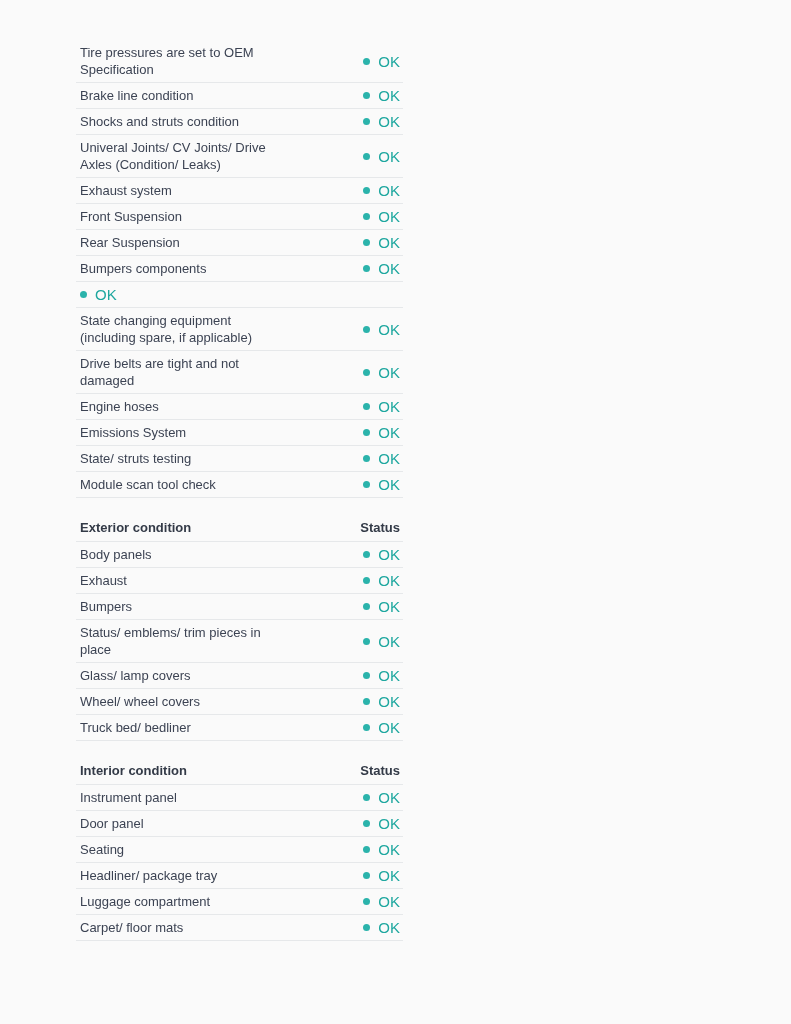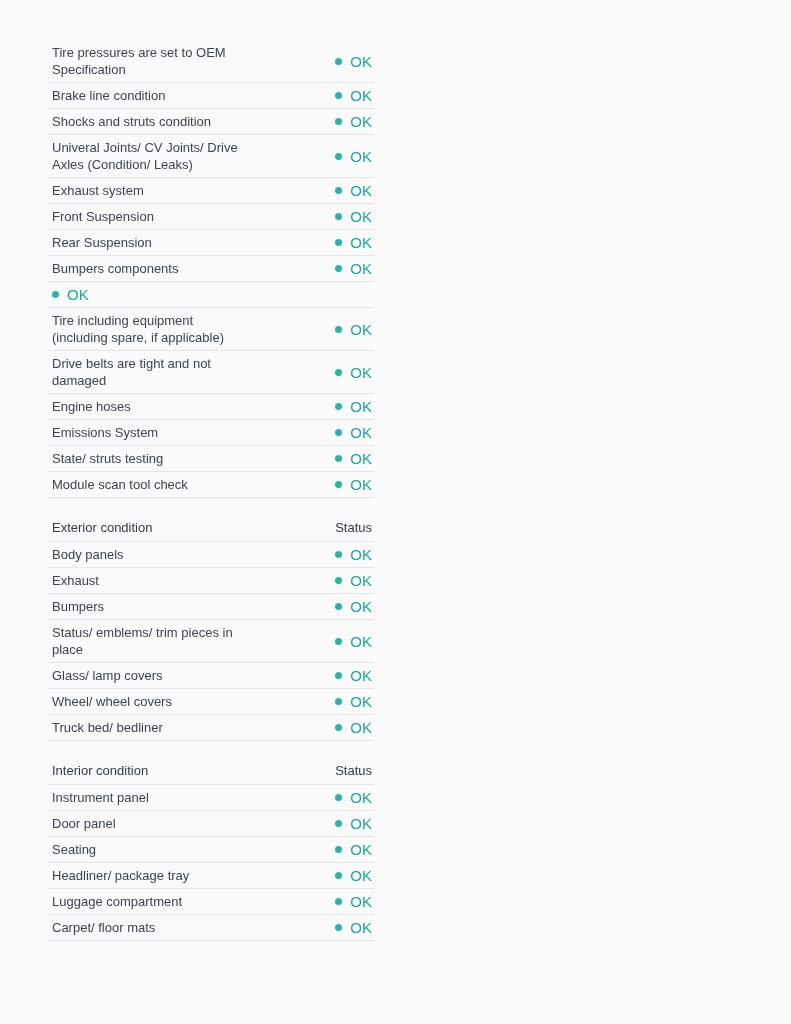--- a/index.html
+++ b/index.html
@@ -9,38 +9,38 @@
   body {
     width: 791px;
     height: 1024px;
     background: #fafafa;
     font-family: "Liberation Sans", sans-serif;
     color: #3c4353;
     -webkit-font-smoothing: antialiased;
   }
   .checklist {
     position: absolute;
-    left: 48px;
+    left: 76px;
     top: 40px;
     width: 327px;
   }
   .section {
     margin: 0;
   }
   .section + .section {
     margin-top: 20px;
   }
   .header-row {
     display: flex;
     justify-content: space-between;
     align-items: flex-end;
     padding: 2px 3px 6px 4px;
     border-bottom: 1px solid #e6e8ea;
     font-size: 13px;
-    font-weight: normal;
+    font-weight: bold;
     color: #333a47;
   }
   .row {
     display: flex;
     justify-content: space-between;
     align-items: center;
     padding: 4px 3px 4px 4px;
     border-bottom: 1px solid #e6e8ea;
   }
   .item-label {
@@ -129,21 +129,21 @@
           <span class="status-label">OK</span>
         </div>
       </div>
       <div class="row">
         <div class="status-cell">
           <span class="status-dot"></span>
           <span class="status-label">OK</span>
         </div>
       </div>
       <div class="row">
-        <div class="item-label">Tire including equipment (including spare, if applicable)</div>
+        <div class="item-label">State changing equipment (including spare, if applicable)</div>
         <div class="status-cell">
           <span class="status-dot"></span>
           <span class="status-label">OK</span>
         </div>
       </div>
       <div class="row">
         <div class="item-label">Drive belts are tight and not damaged</div>
         <div class="status-cell">
           <span class="status-dot"></span>
           <span class="status-label">OK</span>

